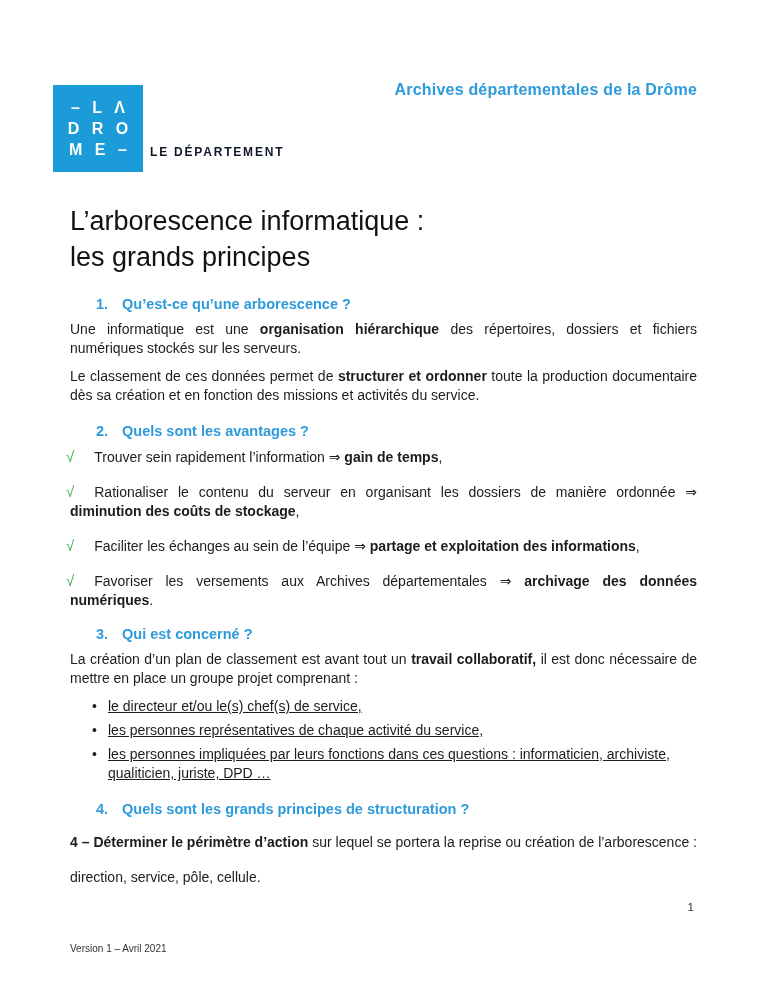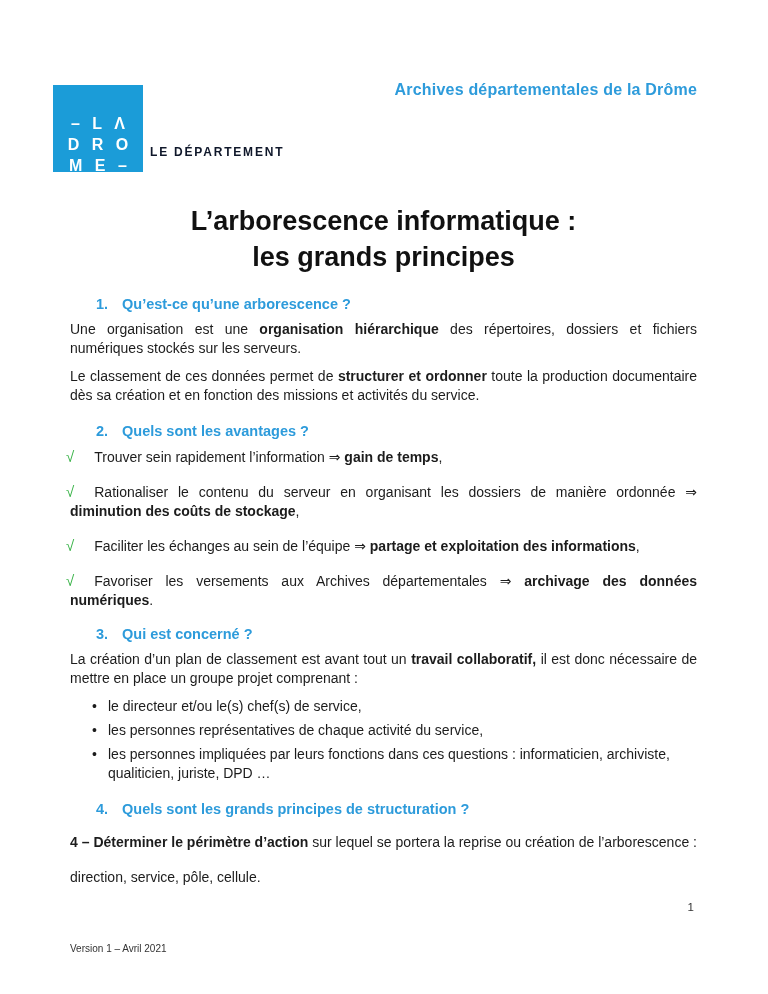--- a/index.html
+++ b/index.html
@@ -14,48 +14,48 @@
   
   .header { position:relative; height:172px; }
   .org {
     position:absolute; top:80px; right:0;
     color:#2d9bdb; font-weight:bold; font-size:16px; letter-spacing:0.2px;
   }
   .logo-square {
     position:absolute; top:85px; left:-17px;
     width:90px; height:87px; background:#1b9cd8;
     color:#ffffff; font-weight:bold; font-size:16px; line-height:21px;
-    letter-spacing:4px; text-align:center; padding-top:28px; text-indent:4px;
+    letter-spacing:4px; text-align:center; padding-top:12px; text-indent:4px;
   }
   .logo-caption {
     position:absolute; top:143px; left:80px;
     color:#0f172a; font-weight:bold; font-size:12px; letter-spacing:1.8px;
   }
   
   .doc-title {
-    margin-top:31px; text-align:center;
-    font-size:27px; line-height:36px; font-weight:bold; color:#111111;
+    margin-top:31px; text-align:left;
+    font-size:27px; line-height:36px; font-weight:normal; color:#111111;
   }
   
   h2.sec-h {
     color:#2d9bdb; font-size:14.5px; line-height:19px; font-weight:bold;
     padding-left:26px; margin:17px 0 6px;
   }
   h2.sec-h .num { display:inline-block; width:26px; }
   .sec-1 h2.sec-h { margin-top:20px; }
   .sec-3 h2.sec-h { margin-top:15px; }
   .body-p { text-align:justify; margin:0 0 9px; }
   .check-item { text-align:justify; margin:0 0 15px; }
   .check {
     color:#3bb44a; font-size:15px; padding-right:20px; margin-left:-4px;
   }
   .bullets { margin-top:9px; }
   .bullet-item { display:flex; margin-bottom:5px; }
   .dot { width:16px; margin-left:22px; flex:none; }
-  .bullet-text { flex:1; }
+  .bullet-text { flex:1;text-decoration:underline; }
   .p-wide { text-align:justify; line-height:35px; margin-top:6px; }
   
   .page-num {
     position:absolute; top:898px; right:74px;
     font-size:11.5px; color:#333333;
   }
   .version {
     position:absolute; top:914px; left:70px;
     font-size:10px; color:#333333;margin-top:25px;
   }
@@ -73,21 +73,21 @@
       <div>M E –</div>
     </div>
     <div class="logo-caption">LE DÉPARTEMENT</div>
     <div class="org">Archives départementales de la Drôme</div>
   </div>
 
   <h1 class="doc-title"><span>L’arborescence informatique :</span><br><span>les grands principes</span></h1>
 
   <div class="sec-1">
     <h2 class="sec-h"><span class="num">1.</span><span>Qu’est-ce qu’une arborescence ?</span></h2>
-    <p class="body-p"><span>Une organisation est une </span><b>organisation hiérarchique</b><span> des répertoires, dossiers et fichiers numériques stockés sur les serveurs.</span></p>
+    <p class="body-p"><span>Une informatique est une </span><b>organisation hiérarchique</b><span> des répertoires, dossiers et fichiers numériques stockés sur les serveurs.</span></p>
     <p class="body-p"><span>Le classement de ces données permet de </span><b>structurer et ordonner</b><span> toute la production documentaire dès sa création et en fonction des missions et activités du service.</span></p>
   </div>
 
   <div class="sec-2">
     <h2 class="sec-h"><span class="num">2.</span><span>Quels sont les avantages ?</span></h2>
     <p class="check-item"><span class="check">√</span><span>Trouver sein rapidement l’information ⇒ </span><b>gain de temps</b><span>,</span></p>
     <p class="check-item"><span class="check">√</span><span>Rationaliser le contenu du serveur en organisant les dossiers de manière ordonnée ⇒ </span><b>diminution des coûts de stockage</b><span>,</span></p>
     <p class="check-item"><span class="check">√</span><span>Faciliter les échanges au sein de l’équipe ⇒ </span><b>partage et exploitation des informations</b><span>,</span></p>
     <p class="check-item"><span class="check">√</span><span>Favoriser les versements aux Archives départementales ⇒ </span><b>archivage des données numériques</b><span>.</span></p>
   </div>

